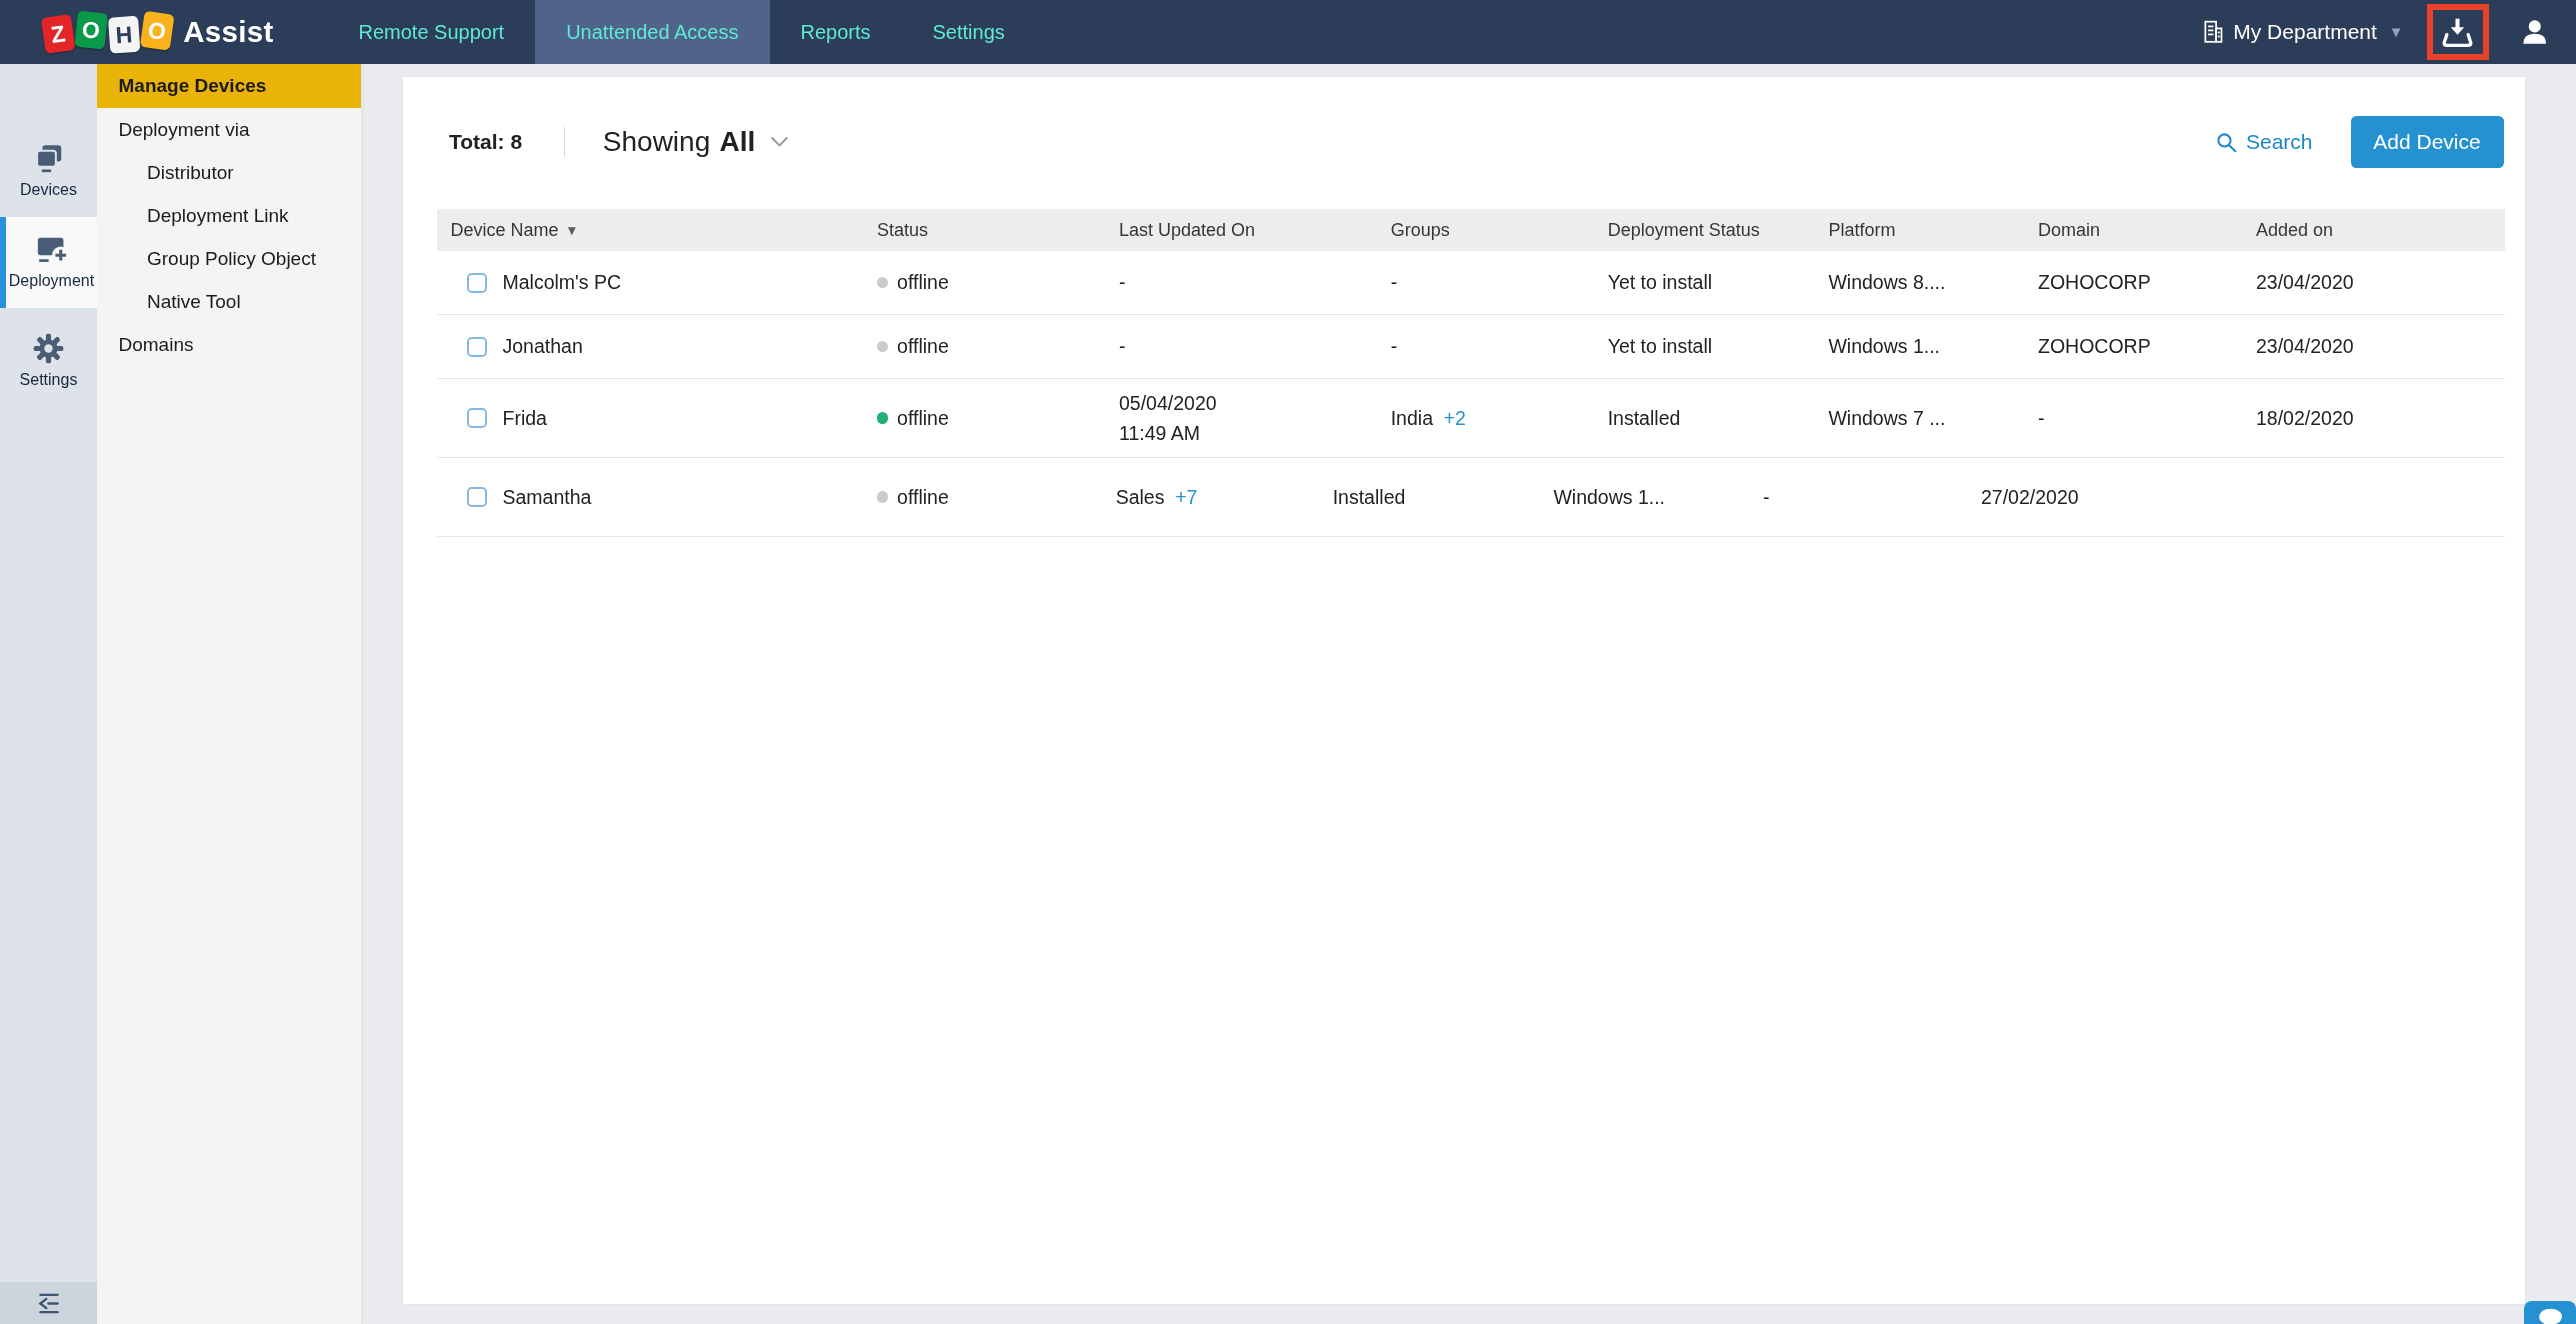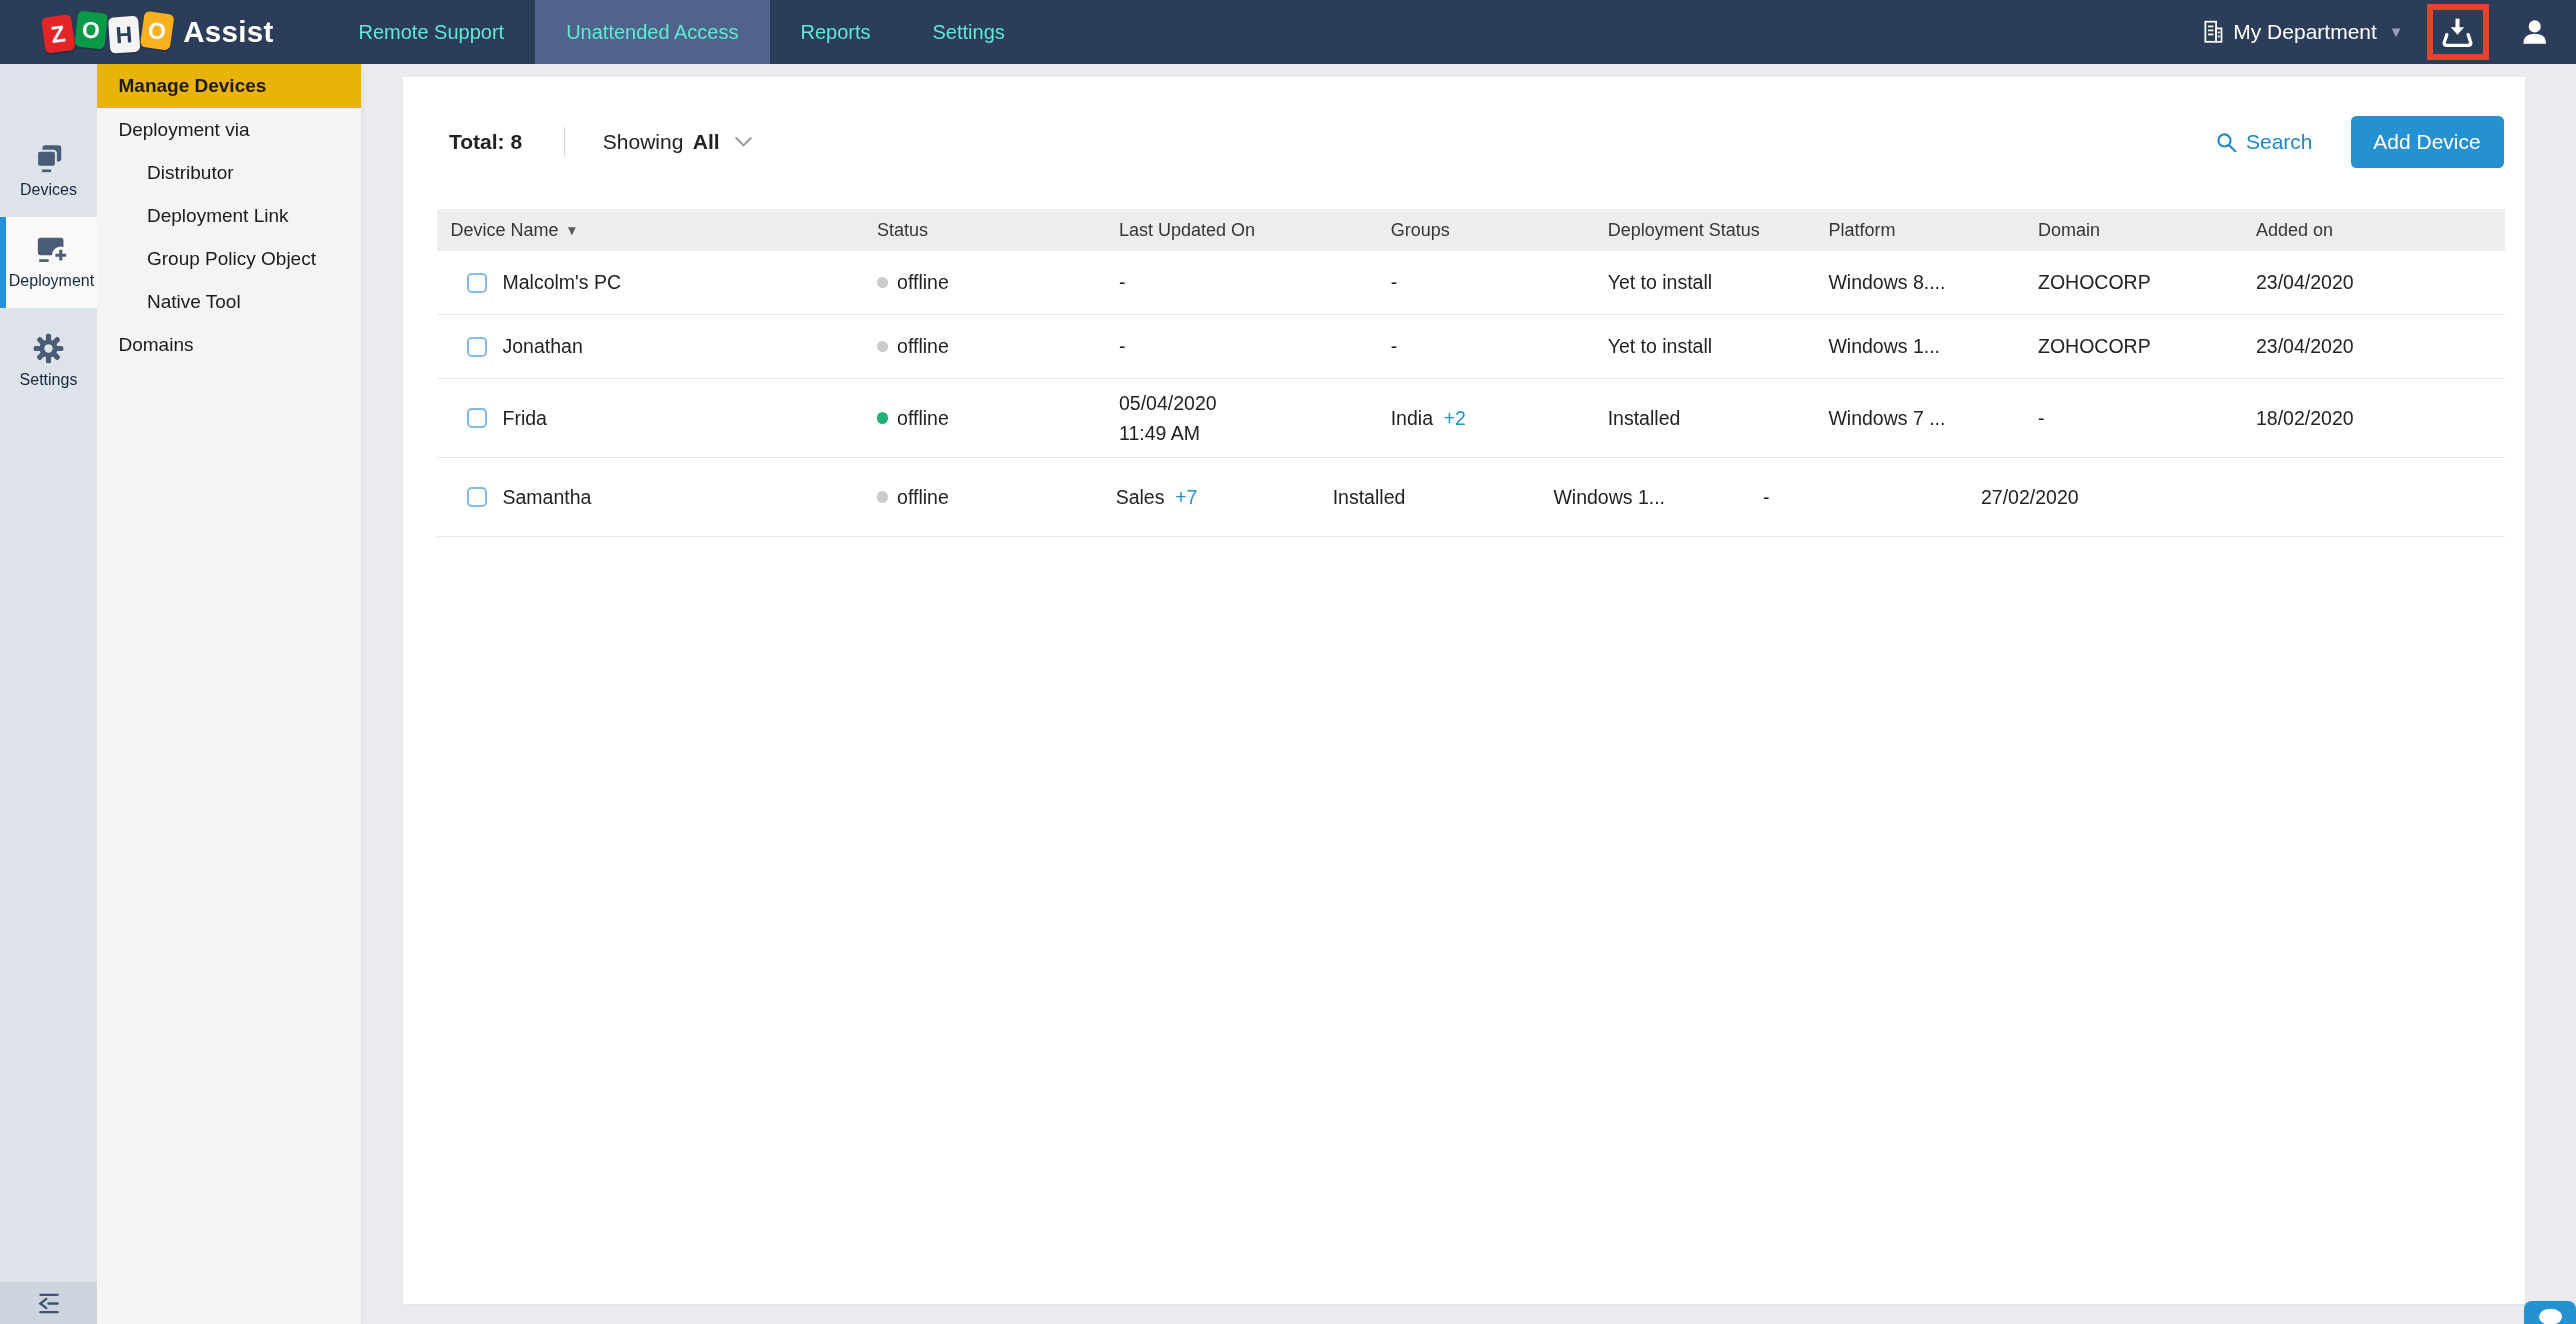--- a/index.html
+++ b/index.html
@@ -42,21 +42,21 @@
   .side-item { display:flex; align-items:center; height:43px; padding-left:21.5px; font-size:19px; color:#1b1b1b; cursor:pointer; }
   .side-item.selected { height:44px; background:#eab308; font-weight:bold; }
   .side-item.indent { padding-left:50px; }
 
   
   .card { position:absolute; left:403px; top:77px; width:2122px; height:1227px; background:#fff; box-shadow:0 0.7px 2.7px rgba(0,0,0,.07); }
 
   .toolbar { position:absolute; top:35px; left:46px; right:21.5px; height:60px; display:flex; align-items:center; }
   .total { font-size:21px; font-weight:bold; color:#222; }
   .tb-divider { width:0.7px; height:29.5px; background:#d9d9d9; margin:0 38px 0 42px; }
-  .showing { display:flex; align-items:center; gap:9.4px; font-size:21px; cursor:pointer; }
+  .showing { display:flex; align-items:center; gap:9.4px; font-size:28px; cursor:pointer; }
   .showing .val { font-weight:bold; }
   .chev { margin-left:5.4px; }
   .tb-right { margin-left:auto; display:flex; align-items:center; gap:38px; }
   .search-link { display:flex; align-items:center; gap:8px; color:#1d87c9; font-size:21px; cursor:pointer; }
   .add-btn { background:#2591d0; color:#fff; border:none; font-family:inherit; font-size:21px; width:153px; height:52px; border-radius:5.4px; cursor:pointer; }
 
   
   .tbl { position:absolute; left:34px; top:132px; width:2068px; }
   .tr { display:flex; align-items:stretch; }
   .thead { background:#ededed; height:42px; font-size:18px; color:#363636; }

